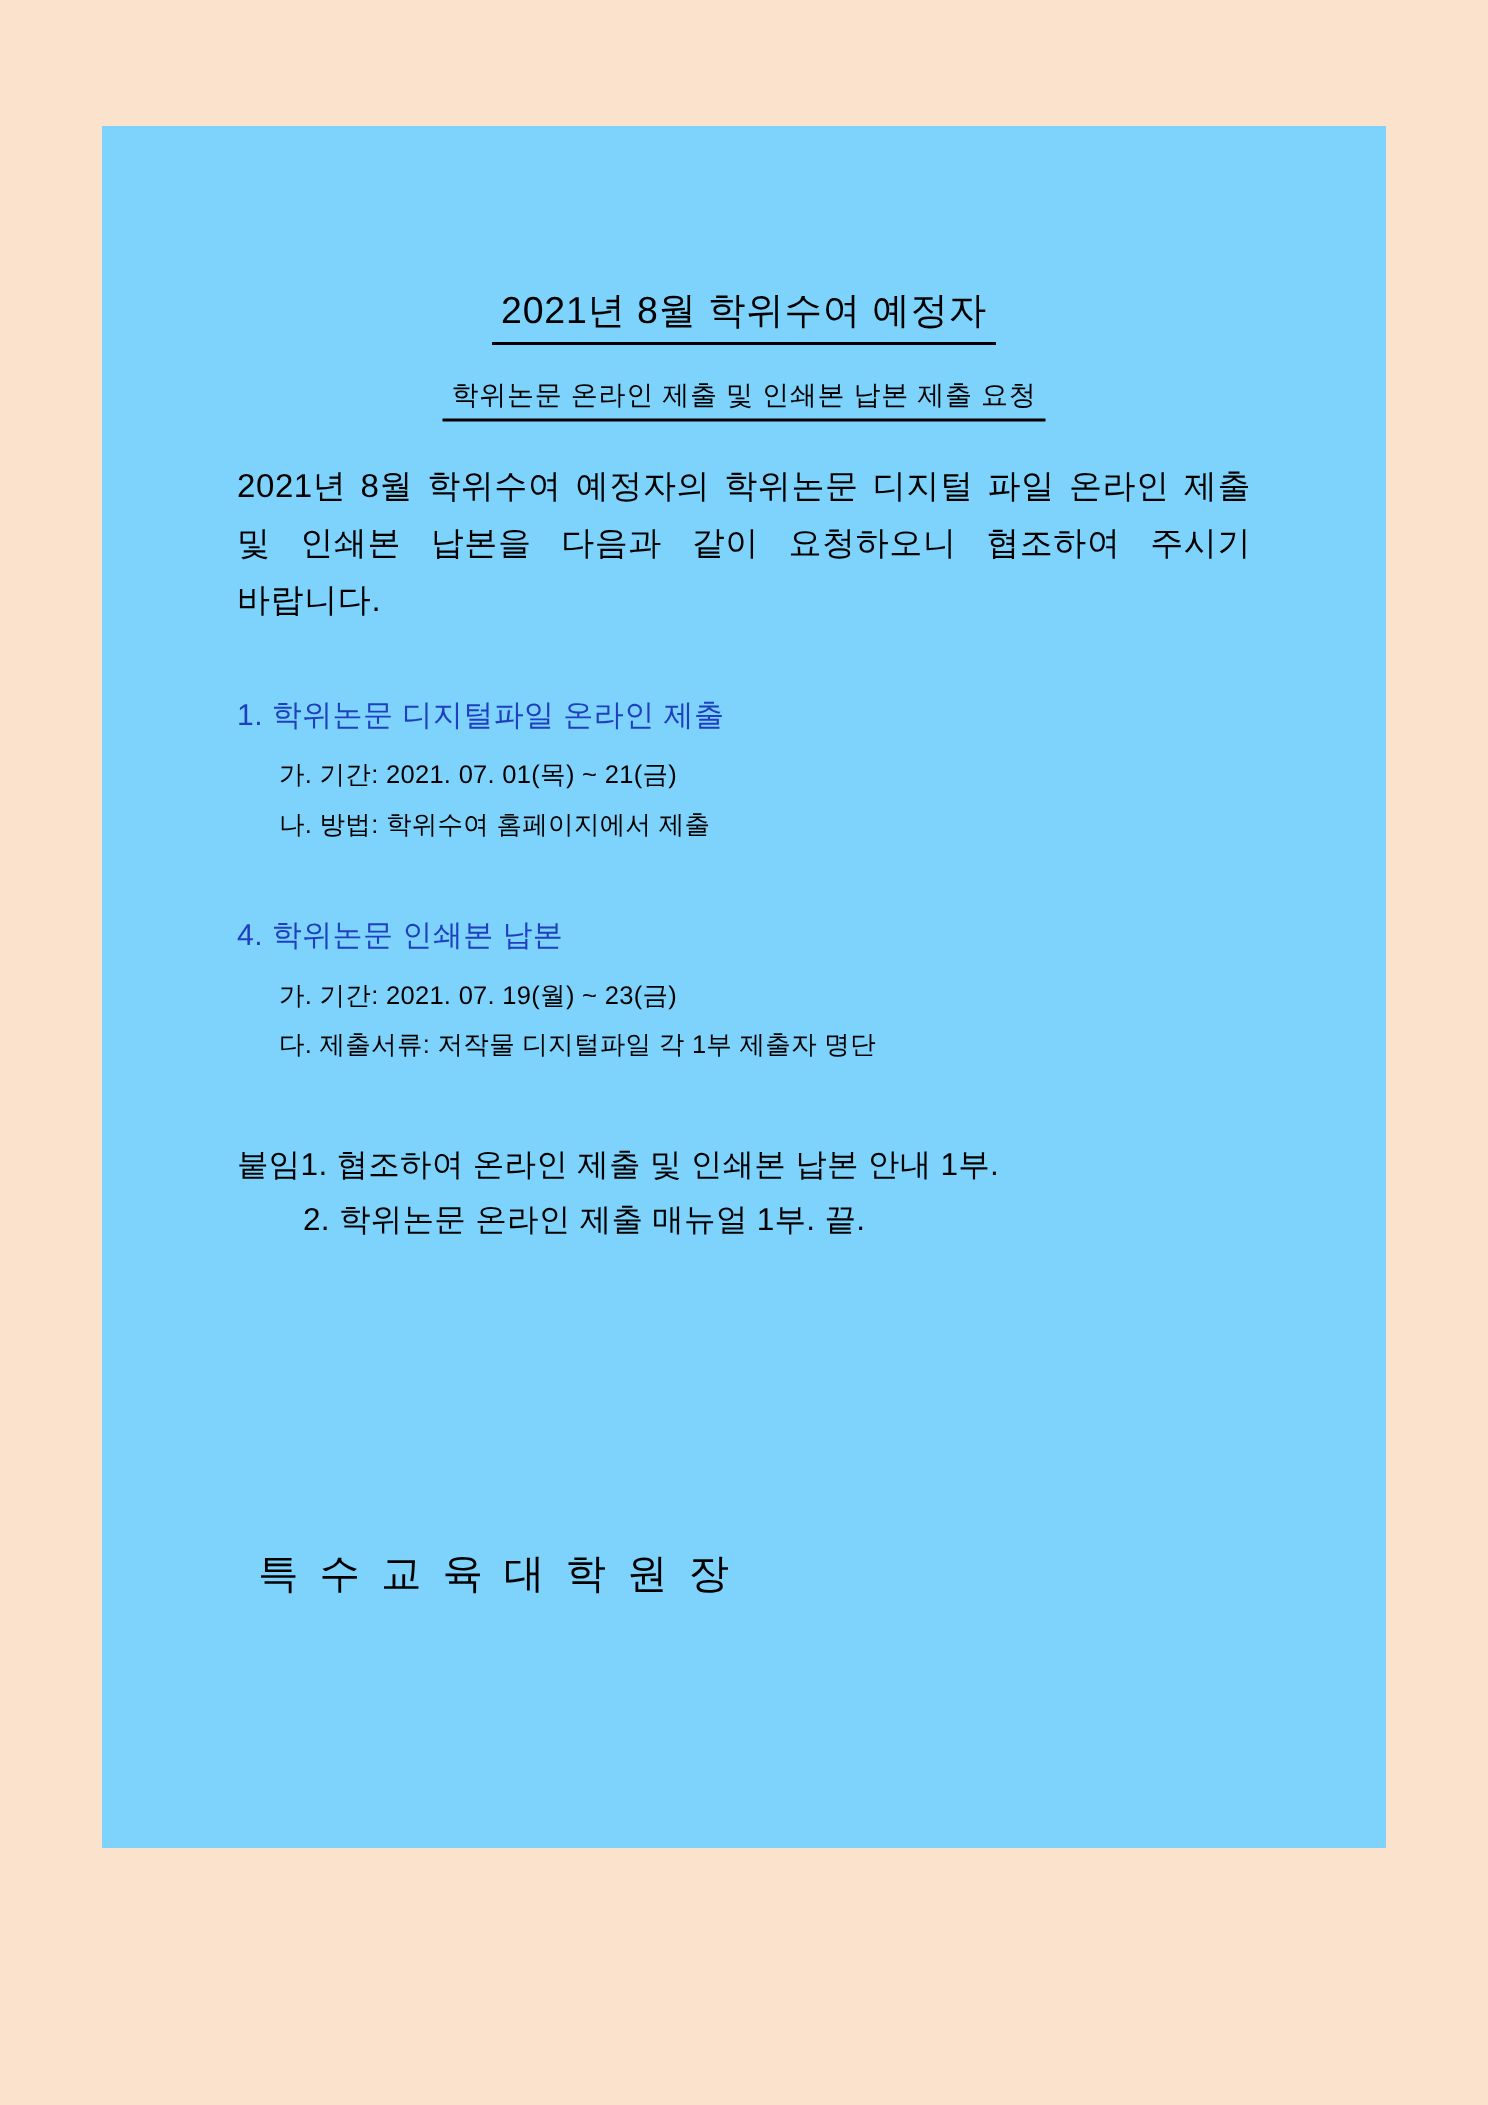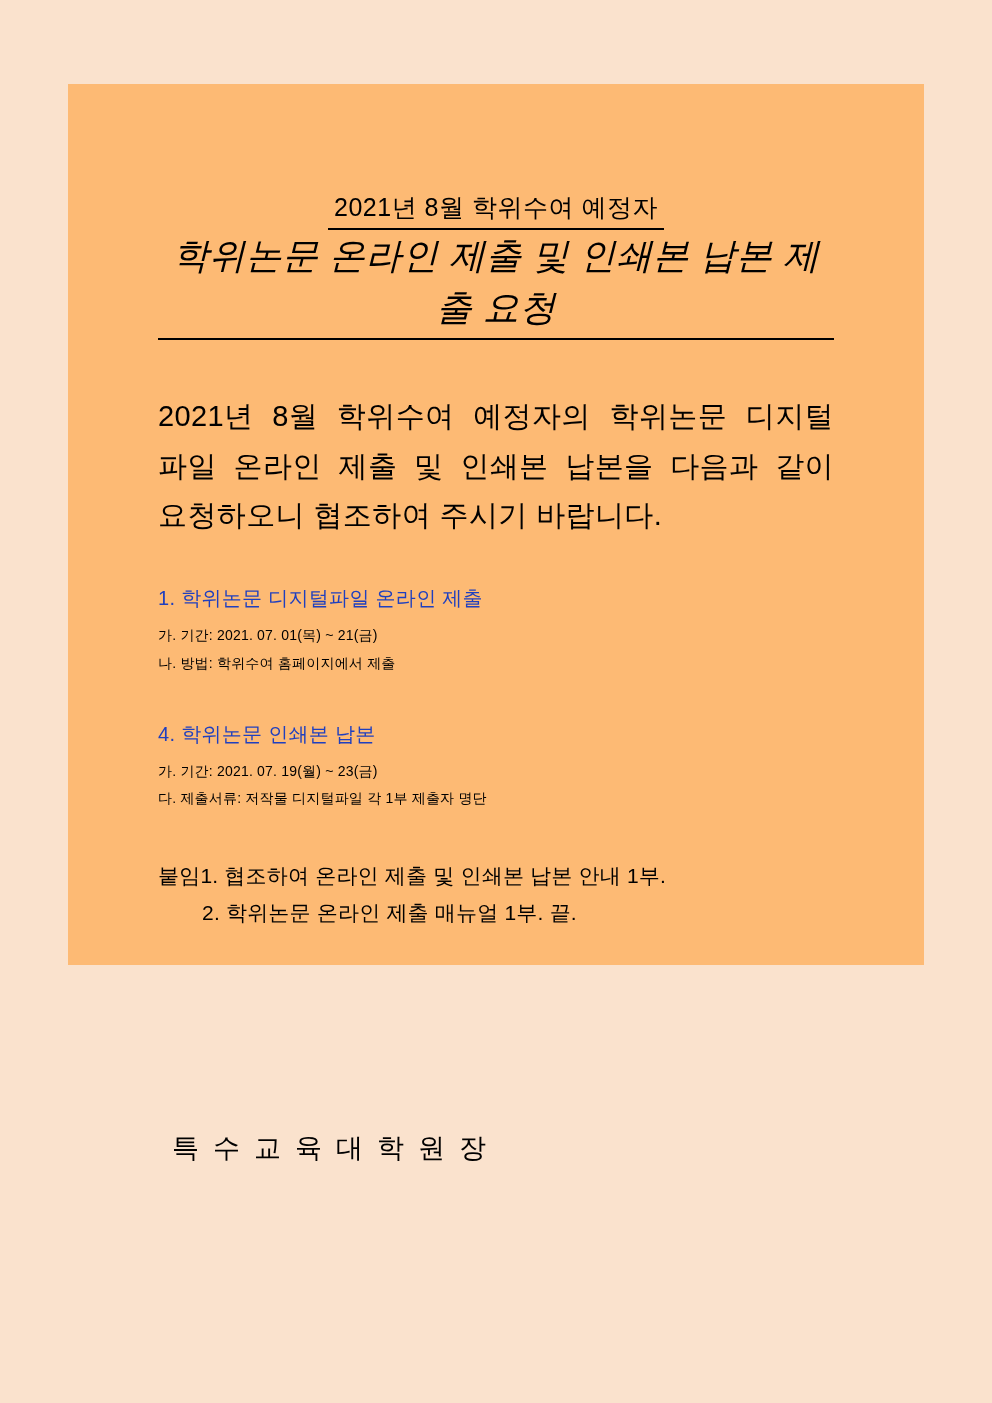--- a/index.html
+++ b/index.html
@@ -11,69 +11,69 @@
     height: 1403px;
     background: #fae2cd;
     font-family: "Liberation Sans", "DejaVu Sans", sans-serif;
     overflow: hidden;
   }
   .page {
     position: absolute;
     left: 68px;
     top: 84px;
     width: 856px;
-    height: 881px;
-    background: #fdba74;
+    height: 1148px;
+    background: #7dd3fc;
     box-sizing: border-box;
     padding: 0;
   }
   .inner {
     padding: 0 90px;
   }
   .title-block {
     margin-top: 105px;
     text-align: center;
   }
   .title-line {
     display: inline-block;
     font-size: 25px;
     letter-spacing: 0.5px;
     color: #000;
     border-bottom: 2px solid #000;
     padding: 0 6px 3px 6px;
     line-height: 1.45;
   }
   .title-line.second {
-    font-size: 36px;
-    margin-top: 0;
+    font-size: 18px;
+    margin-top: 20px;
     letter-spacing: 0.5px;
-    font-style: italic;
   }
   .intro {
-    margin-top: 52px;
-    font-size: 29px;
+    margin-top: 24px;
+    font-size: 22px;
     line-height: 1.72;
     color: #000;
     text-align: justify;
     word-break: keep-all;
     letter-spacing: 0.4px;
   }
   .section {
     margin-top: 38px;
   }
   .section-heading {
     color: #1f3fbf;
     font-size: 20px;
     letter-spacing: 0.3px;
     margin-bottom: 10px;
     margin-top: 44px;
   }
   .sub-item {
-    font-size: 14px;
+    font-size: 17px;
     color: #000;
+    margin-left: 28px;
     line-height: 1.95;
     letter-spacing: 0.2px;
   }
   .attach-block {
     margin-top: 46px;
   }
   .attach-line {
     font-size: 21px;
     color: #000;
     line-height: 1.75;

